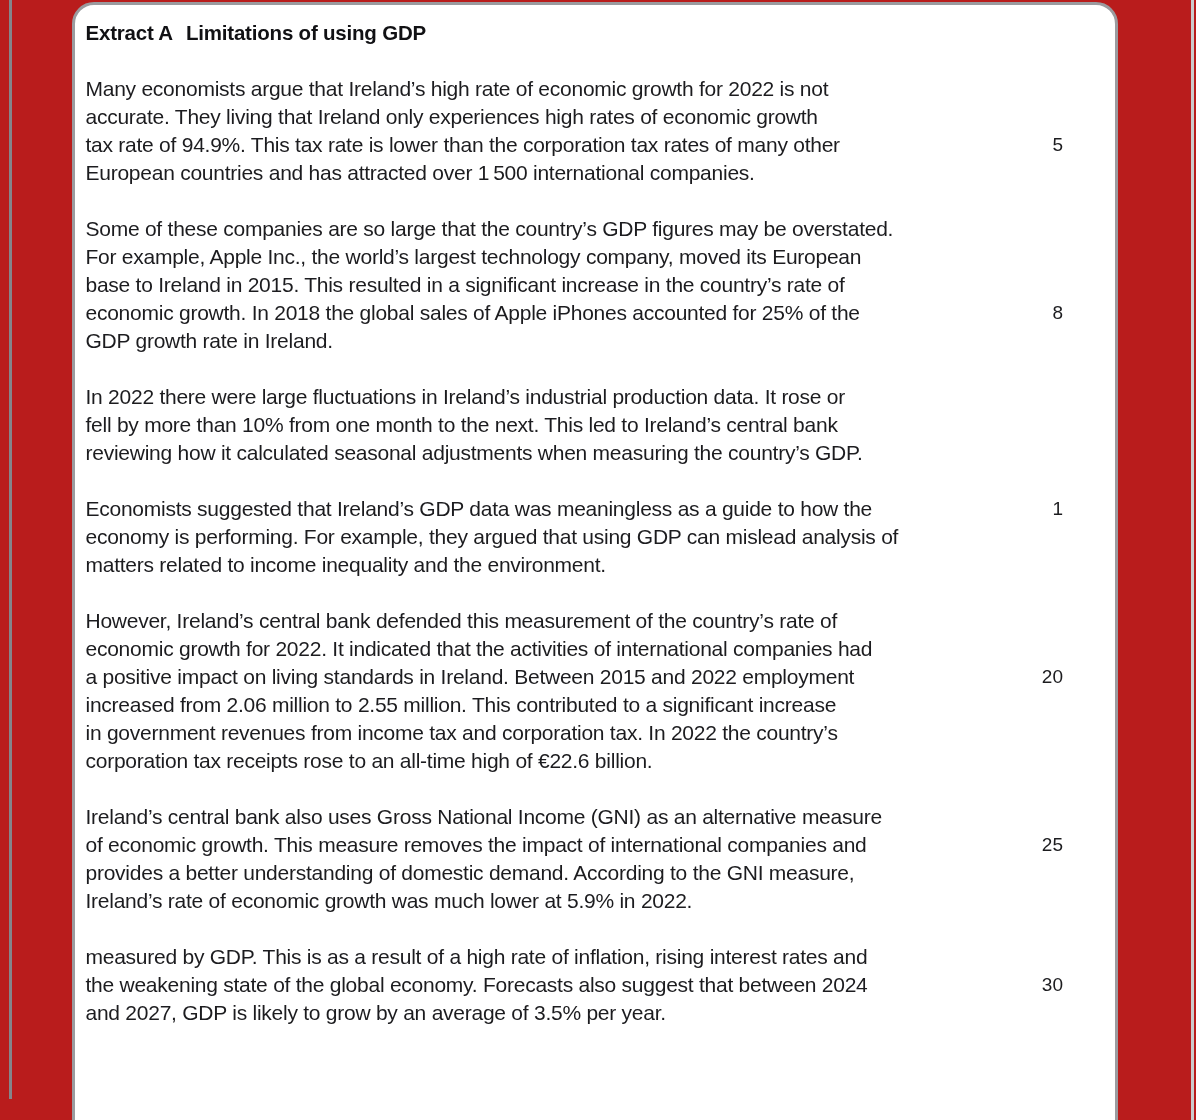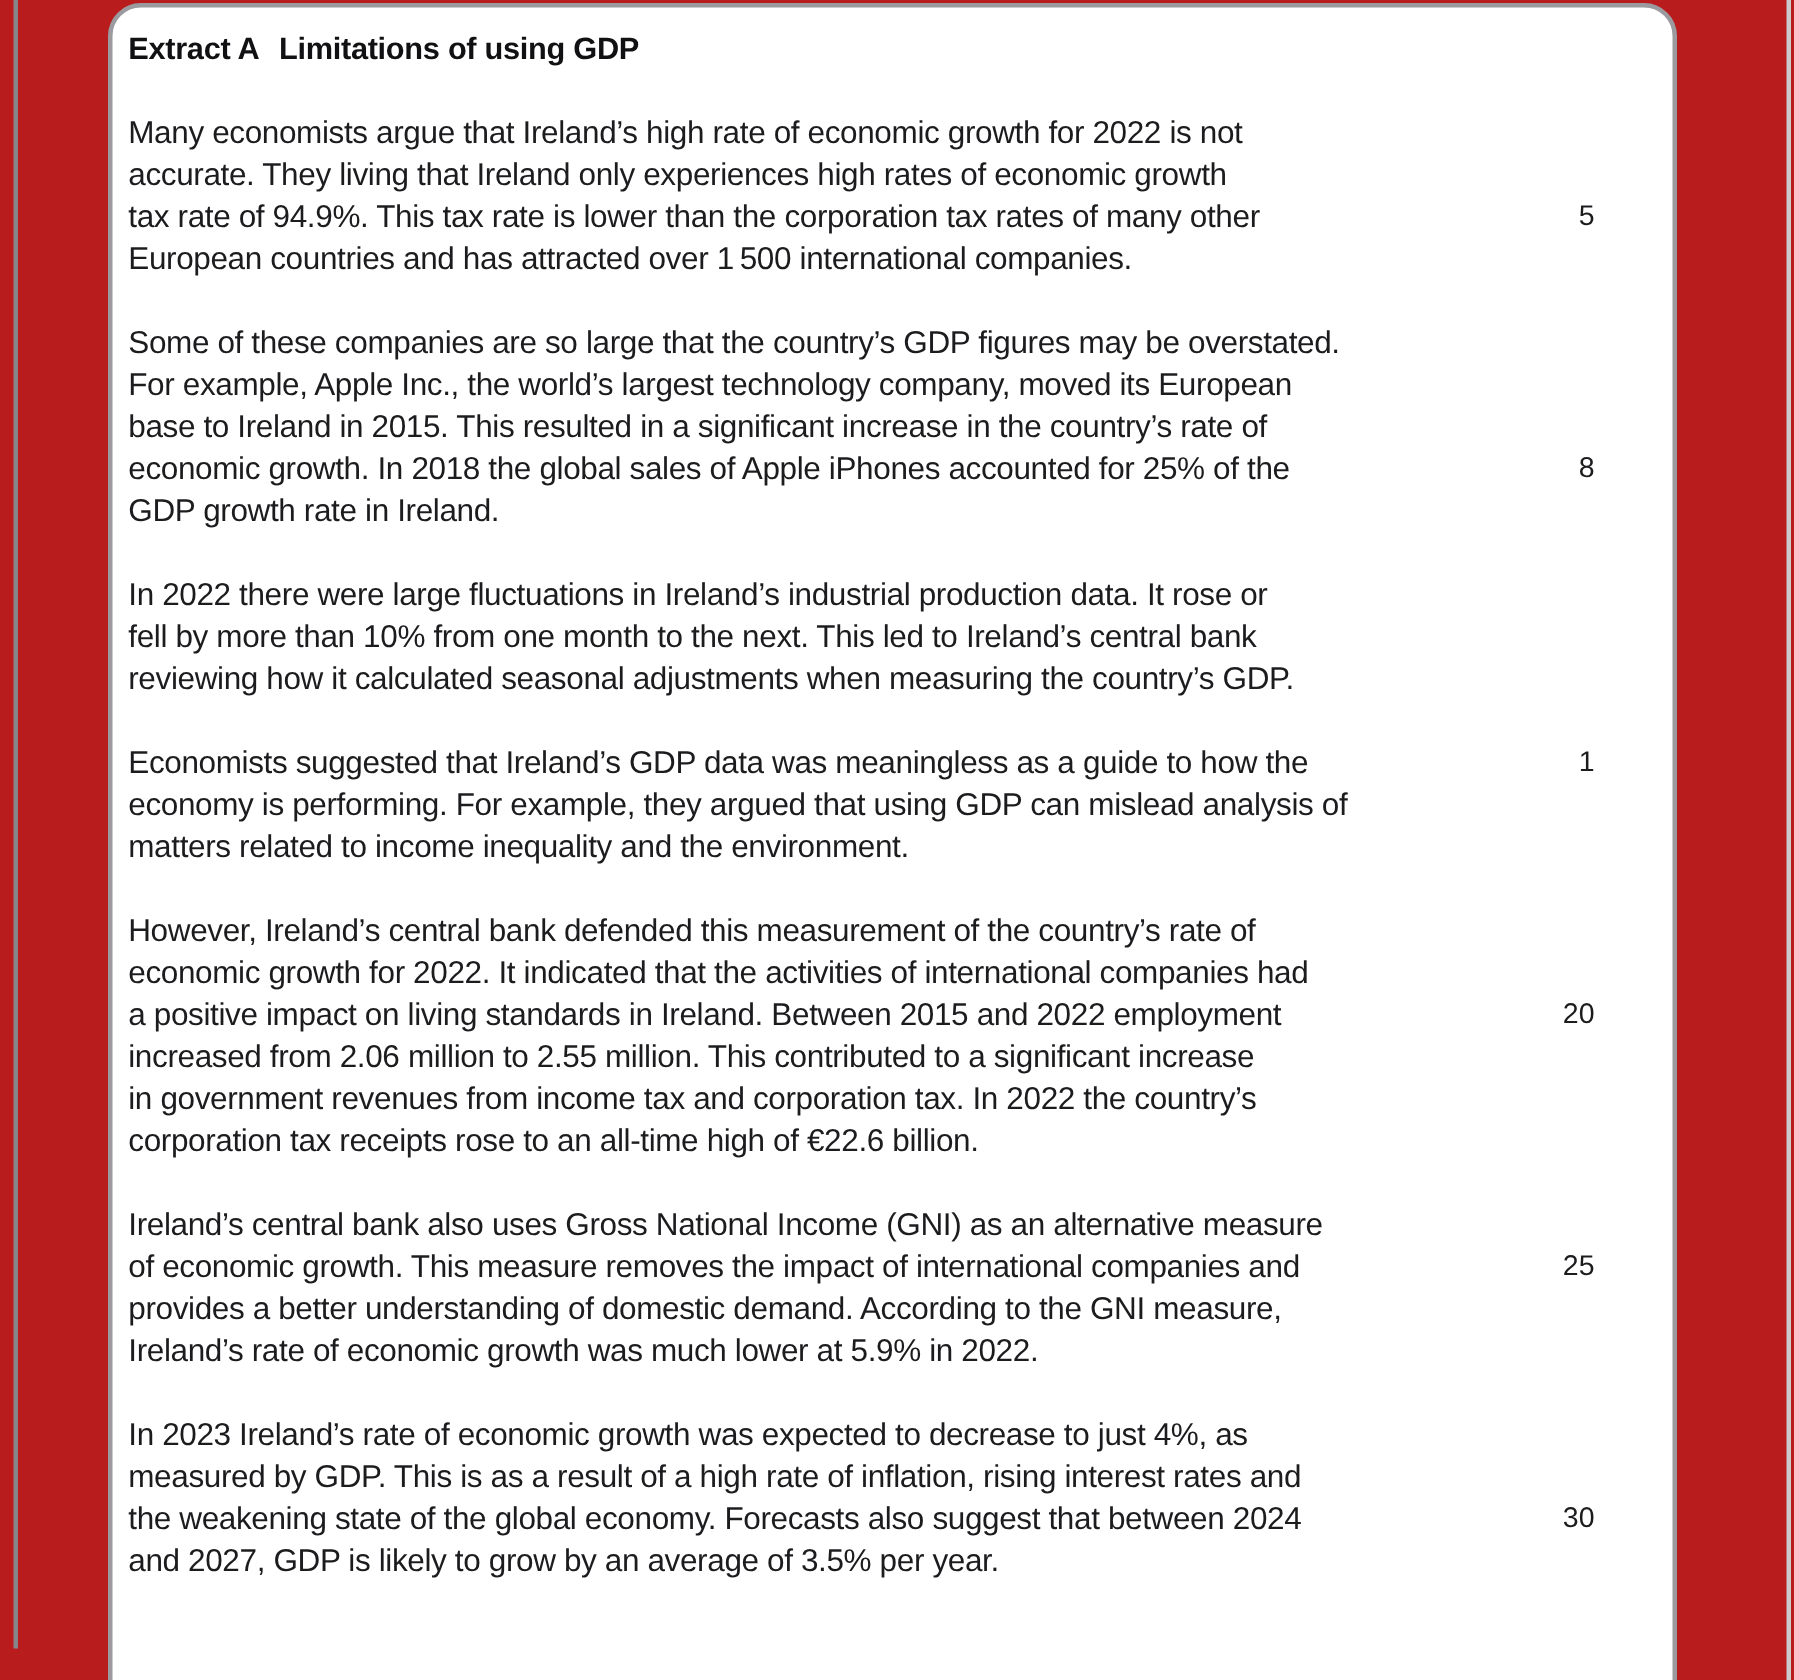--- a/index.html
+++ b/index.html
@@ -124,20 +124,19 @@
           <div class="line"><span class="txt">in government revenues from income tax and corporation tax. In 2022 the country’s</span><span class="lineno"></span></div>
           <div class="line"><span class="txt">corporation tax receipts rose to an all-time high of €22.6 billion.</span><span class="lineno"></span></div>
         </div>
         <div class="para">
           <div class="line"><span class="txt">Ireland’s central bank also uses Gross National Income (GNI) as an alternative measure</span><span class="lineno"></span></div>
           <div class="line"><span class="txt">of economic growth. This measure removes the impact of international companies and</span><span class="lineno">25</span></div>
           <div class="line"><span class="txt">provides a better understanding of domestic demand. According to the GNI measure,</span><span class="lineno"></span></div>
           <div class="line"><span class="txt">Ireland’s rate of economic growth was much lower at 5.9% in 2022.</span><span class="lineno"></span></div>
         </div>
         <div class="para">
-          <div class="line"><span class="txt">In 2023 Ireland’s rate of economic growth was expected to decrease to just 4%, as</span><span class="lineno"></span></div>
           <div class="line"><span class="txt">measured by GDP. This is as a result of a high rate of inflation, rising interest rates and</span><span class="lineno"></span></div>
           <div class="line"><span class="txt">the weakening state of the global economy. Forecasts also suggest that between 2024</span><span class="lineno">30</span></div>
           <div class="line"><span class="txt">and 2027, GDP is likely to grow by an average of 3.5% per year.</span><span class="lineno"></span></div>
         </div>
       </div>
   </div>
 </div>
 
 </body></html>

